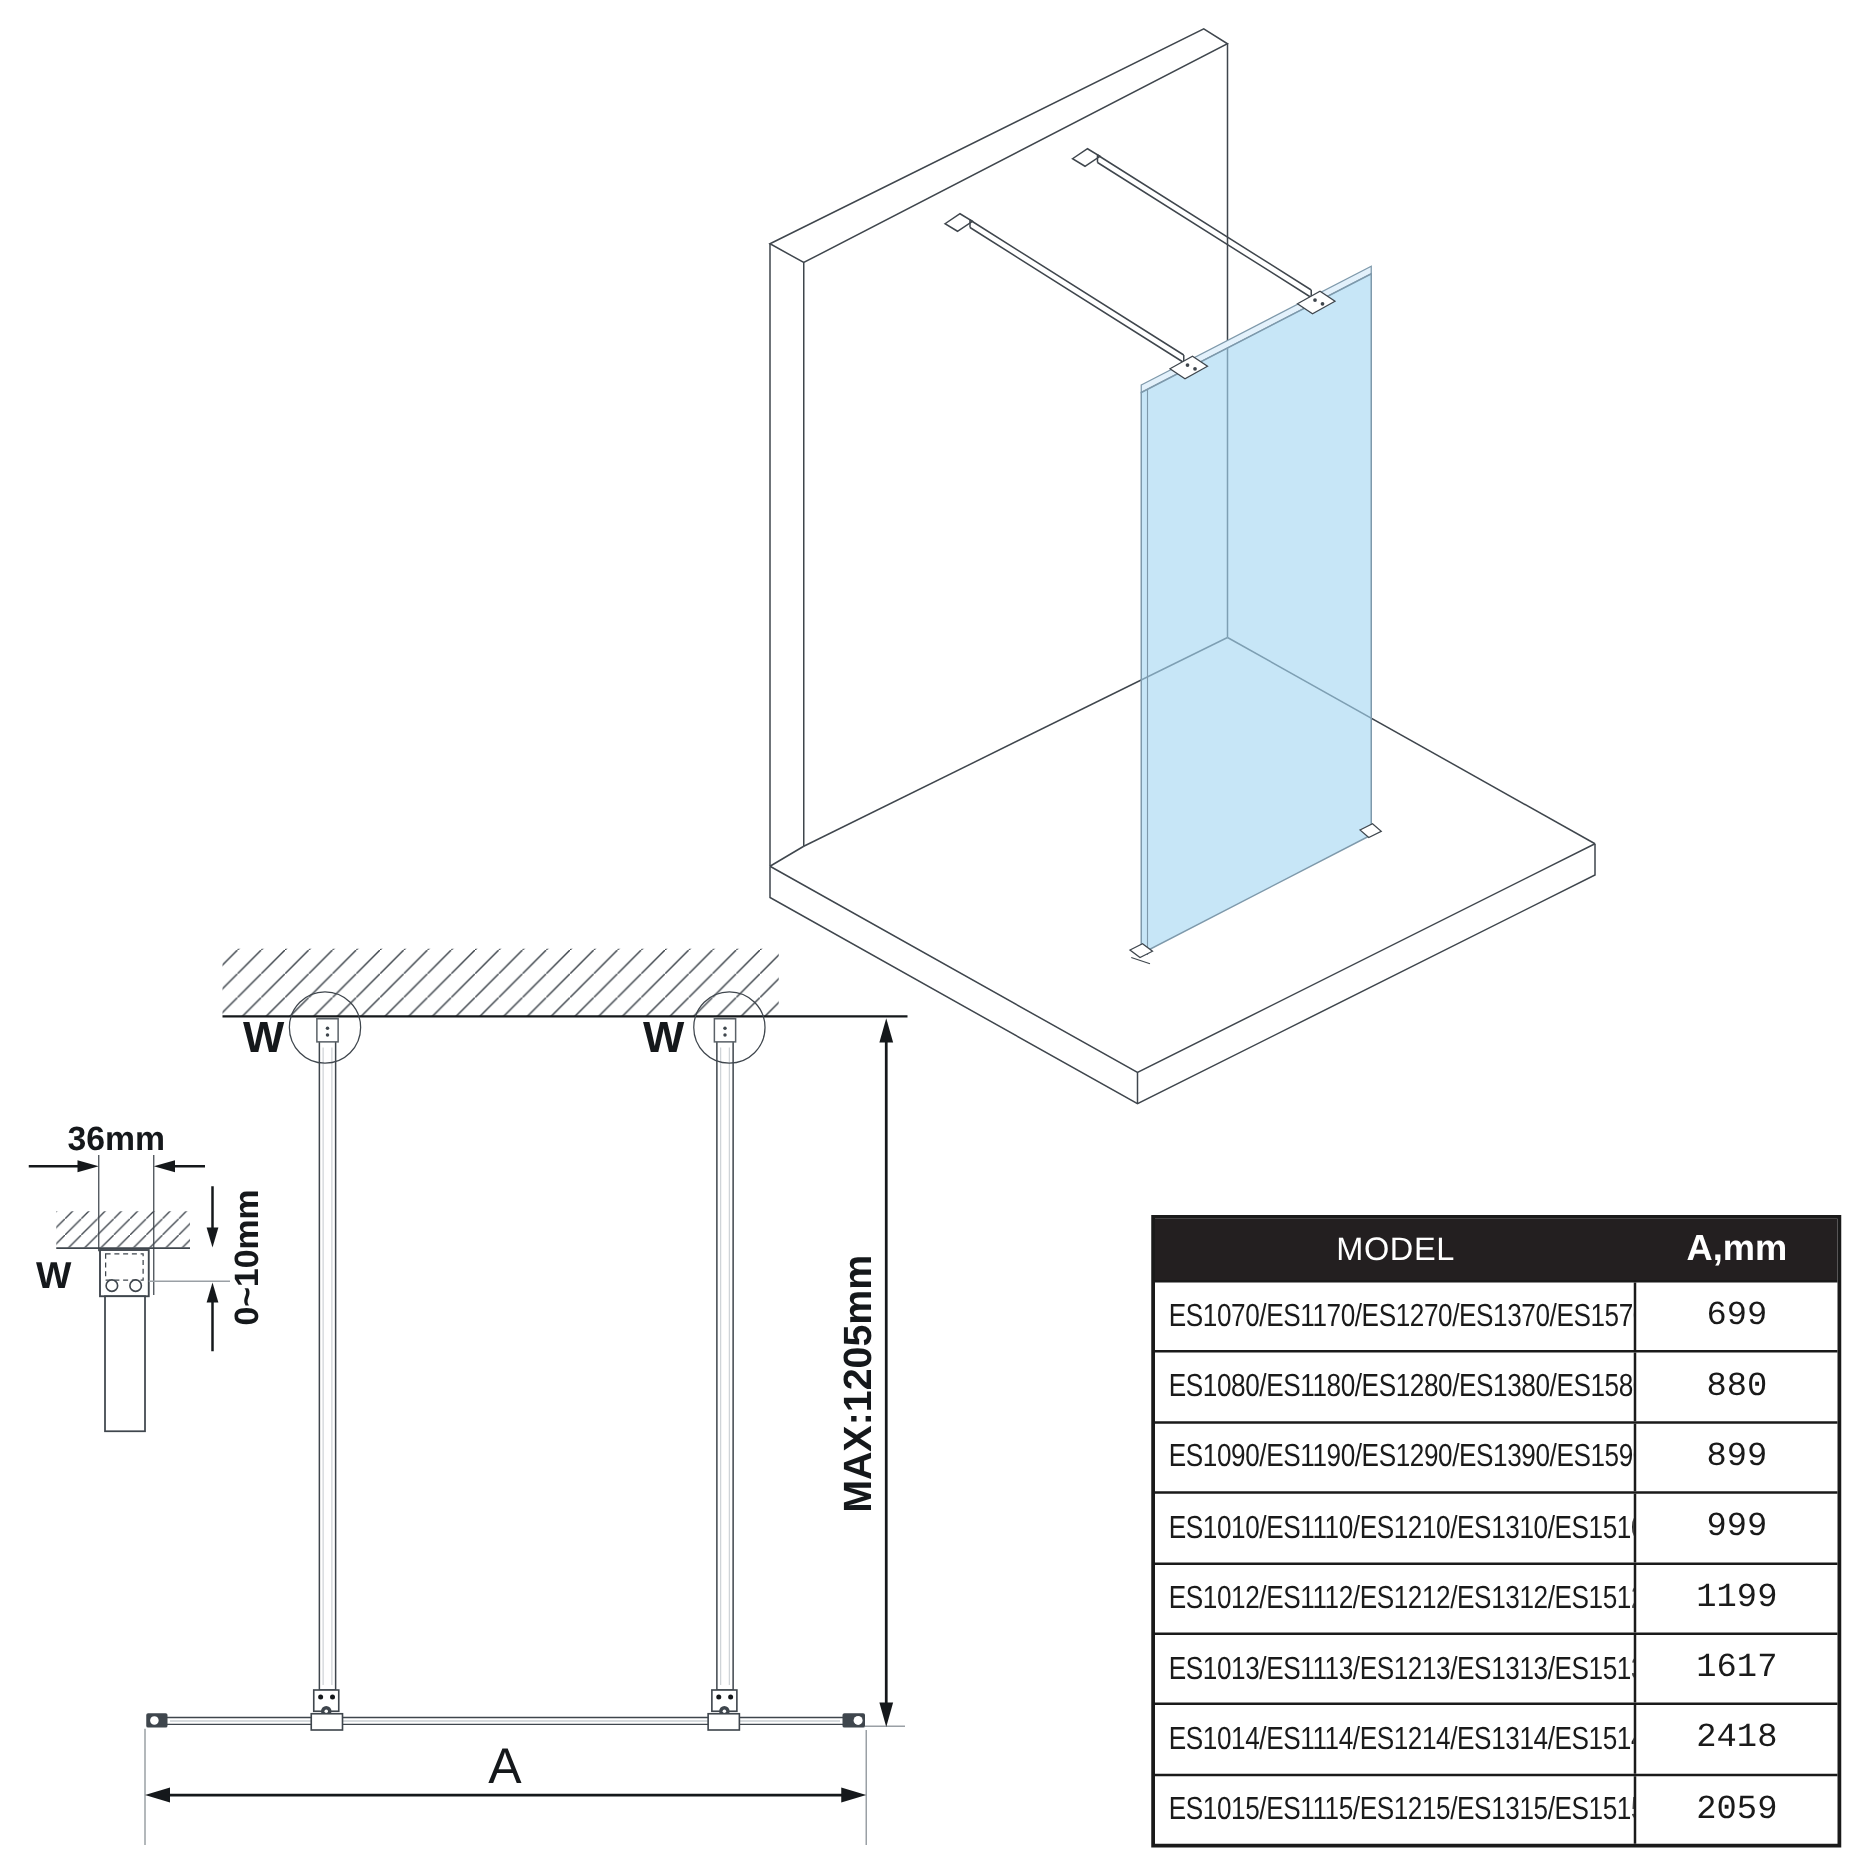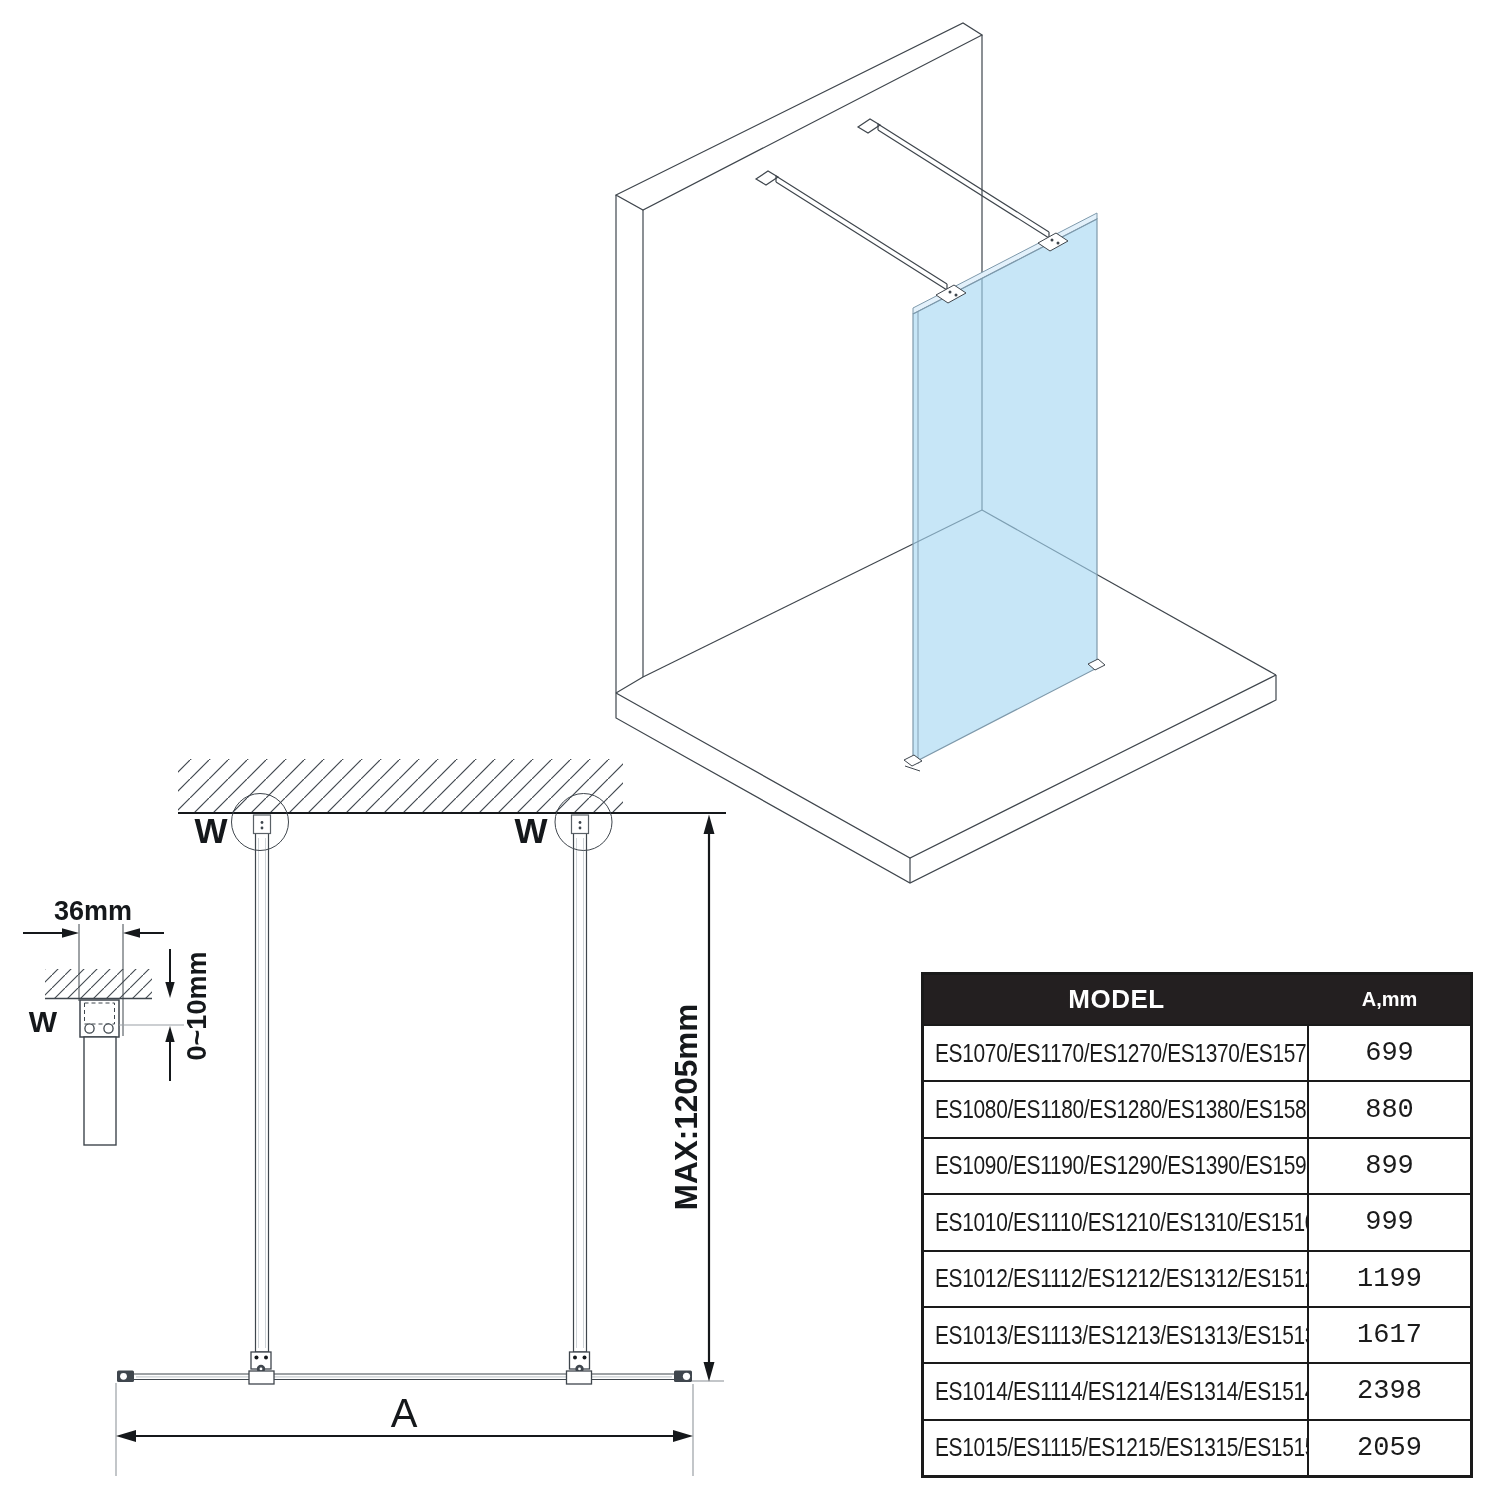--- a/index.html
+++ b/index.html
@@ -7,23 +7,23 @@
           font-family:"Liberation Sans", sans-serif; color:#1a1a1a; overflow:hidden; }
   #drawing { position:absolute; left:0; top:0; }
   svg text { fill:#15181b; }
 
   
   .spec-table { position:absolute; left:921px; top:972px; width:552px; height:506px;
                 box-sizing:border-box; border:3px solid #1a1a1a; background:#fff;
                 display:flex; flex-direction:column; }
   .thead { height:49px; background:#231f20; color:#ffffff; display:flex; flex:none; }
   .thead .c1 { width:385px; display:flex; align-items:center; justify-content:center;
-               font-weight:bold; font-size:26px; letter-spacing:0.5px;text-align:center; }
+               font-weight:normal; font-size:26px; letter-spacing:0.5px;text-align:center; }
   .thead .c2 { flex:1; display:flex; align-items:center; justify-content:center;
-               font-weight:bold; font-size:20px; }
+               font-weight:bold; font-size:29px; }
   .tbody { flex:1; display:flex; flex-direction:column; }
   .trow { flex:1; display:flex; border-top:2px solid #1a1a1a; }
   .trow .c1 { width:385px; box-sizing:border-box; border-right:2px solid #1a1a1a;
               display:flex; align-items:center; padding-left:11px; overflow:hidden; }
   .model-text { font-size:25.5px; letter-spacing:-0.4px; white-space:nowrap;
                 transform:scaleX(0.82); transform-origin:left center; }
   .trow .c2 { flex:1; display:flex; align-items:center; justify-content:center;
               font-size:27px;font-family:Liberation Mono, monospace; }
 </style>
 </head>
@@ -233,21 +233,21 @@
         <div class="trow">
           <div class="c1">
             <span class="model-text">ES1013/ES1113/ES1213/ES1313/ES1513</span>
           </div>
           <div class="c2">1617</div>
         </div>
         <div class="trow">
           <div class="c1">
             <span class="model-text">ES1014/ES1114/ES1214/ES1314/ES1514</span>
           </div>
-          <div class="c2">2398</div>
+          <div class="c2">2418</div>
         </div>
         <div class="trow">
           <div class="c1">
             <span class="model-text">ES1015/ES1115/ES1215/ES1315/ES1515</span>
           </div>
           <div class="c2">2059</div>
         </div>
       </div>
   </div>
 

